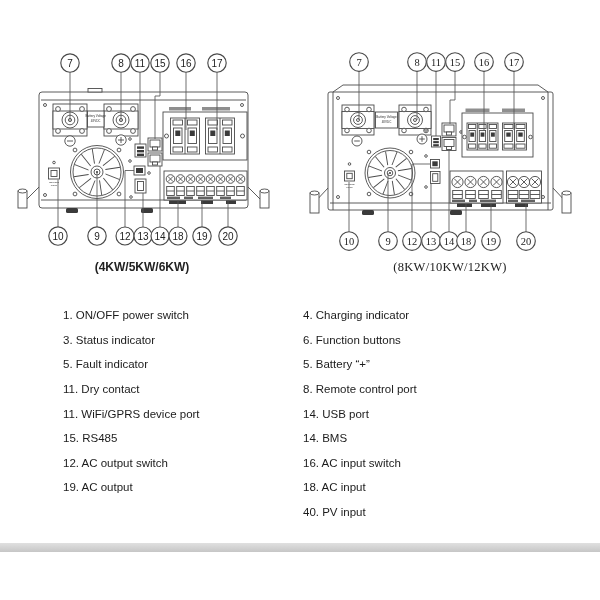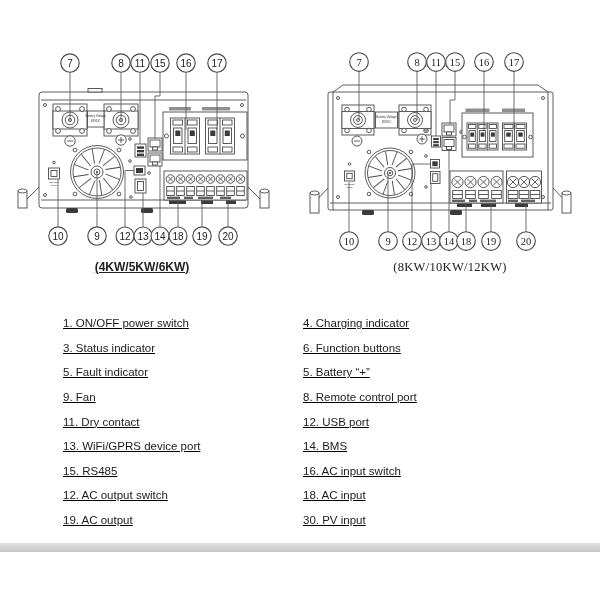--- a/index.html
+++ b/index.html
@@ -1,24 +1,24 @@
 <!DOCTYPE html>
 <html><head>
 <meta charset="utf-8">
 <style>
   html,body{margin:0;padding:0;background:#fff;}
   .page{position:relative;width:600px;height:600px;background:#ffffff;overflow:hidden;
         font-family:"Liberation Sans",sans-serif;}
   .figure{position:absolute;top:40px;width:300px;height:255px;}
   .fig0{left:0;} .fig1{left:300px;}
   .caption{position:absolute;top:220px;left:0;width:100%;text-align:center;color:#222;}
-  .cap-sans{width:284px;font:700 12px "Liberation Sans",sans-serif;text-decoration:underline;}
+  .cap-sans{width:284px;font:700 12px "Liberation Sans",sans-serif;}
   .cap-serif{font:400 12.5px "Liberation Serif",serif;letter-spacing:.3px;}
   .legend{position:absolute;top:299px;left:0;width:600px;}
-  .lg-col{position:absolute;top:12px;text-decoration:underline;}
+  .lg-col{position:absolute;top:4px;}
   .lg-left{left:63px;width:235px;}
   .lg-right{left:303px;width:270px;}
   .lg-item{height:24.6px;display:flex;align-items:center;
            font:11.5px "Liberation Sans",sans-serif;color:#1b1b1b;}
   .bottom-bar{position:absolute;left:0;top:543px;width:600px;height:9px;
               background:linear-gradient(#e0e0e0,#c6c6c6);}
   
   svg{display:block;}
   .ln{stroke:#4a4a4a;fill:none;stroke-width:.9;}
   .fw{fill:#ffffff;stroke:#4a4a4a;stroke-width:.9;}
@@ -537,34 +537,33 @@
       </g>
     </svg>
     <div class="caption cap-serif">(8KW/10KW/12KW)</div>
   </div>
 
   <div class="legend">
     <div class="lg-col lg-left">
       <div class="lg-item">1. ON/OFF power switch</div>
       <div class="lg-item">3. Status indicator</div>
       <div class="lg-item">5. Fault indicator</div>
-      <div class="lg-item">9. Fan</div>
       <div class="lg-item">11. Dry contact</div>
-      <div class="lg-item">13. WiFi/GPRS device port</div>
+      <div class="lg-item">11. WiFi/GPRS device port</div>
       <div class="lg-item">15. RS485</div>
       <div class="lg-item">12. AC output switch</div>
       <div class="lg-item">19. AC output</div>
     </div>
     <div class="lg-col lg-right">
       <div class="lg-item">4. Charging indicator</div>
       <div class="lg-item">6. Function buttons</div>
       <div class="lg-item">5. Battery “+”</div>
       <div class="lg-item">8. Remote control port</div>
-      <div class="lg-item">12. USB port</div>
+      <div class="lg-item">14. USB port</div>
       <div class="lg-item">14. BMS</div>
       <div class="lg-item">16. AC input switch</div>
       <div class="lg-item">18. AC input</div>
-      <div class="lg-item">30. PV input</div>
+      <div class="lg-item">40. PV input</div>
     </div>
   </div>
 
   <div class="bottom-bar"></div>
 </div>
 
 </body></html>

